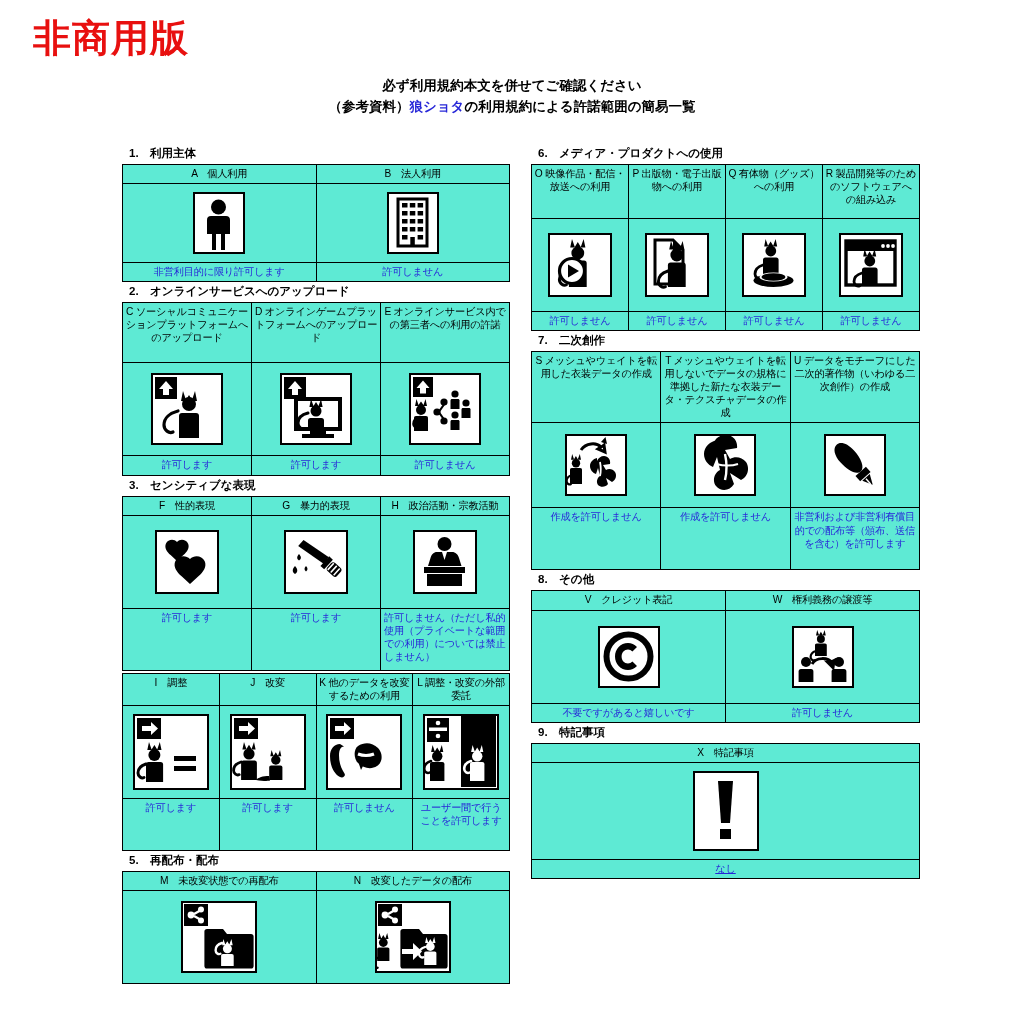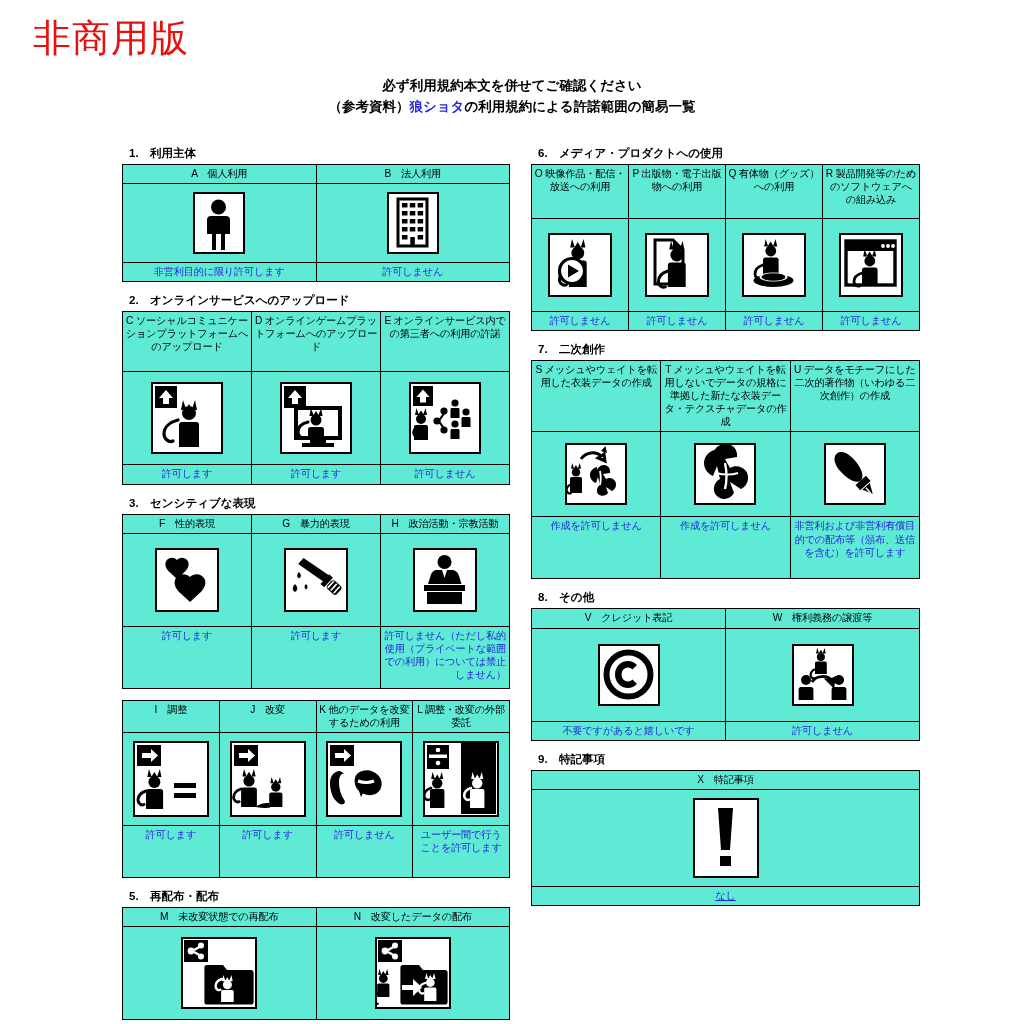--- a/index.html
+++ b/index.html
@@ -9,40 +9,40 @@
     font-family:"Liberation Sans","DejaVu Sans",sans-serif;
     color:#000000;
     overflow:hidden;
     position:relative;
   }
   .page{position:relative;width:1024px;height:1024px;}
 
   
   .brand-title{
     position:absolute;left:33px;top:18px;
-    font-size:38px;font-weight:normal;color:#e8100f;
+    font-size:38px;font-weight:bold;color:#e8100f;
     letter-spacing:1px;line-height:1.1;text-align:center;
   }
   .doc-header{
     position:absolute;left:0;top:76px;width:1024px;
     text-align:center;font-size:13.5px;font-weight:bold;
     line-height:1.55;
   }
   .doc-header .hl{color:#2727d8;}
 
   
   .col-left{position:absolute;left:122px;top:146px;width:388px;}
   .col-right{position:absolute;left:531px;top:146px;width:389px;}
 
   .sec{margin-bottom:0;}
   .sec-title{
     font-size:11.5px;font-weight:bold;
     margin:0 0 3px 7px;white-space:nowrap;
   }
-  .sec + .sec{margin-top:11px;}
+  .sec + .sec{margin-top:2px;}
 
   table.grid{
     border-collapse:collapse;
     table-layout:fixed;
     width:100%;
     background:#5eead4;
   }
   table.grid, table.grid td{
     border:1px solid #000;
   }
@@ -273,21 +273,21 @@
                 <path d="M27 20h5l-2.5 8z" fill="#fff"></path>
                 <rect x="9" y="35" width="41" height="6"></rect>
                 <rect x="12" y="42" width="35" height="12"></rect>
               </svg>
             </span>
           </td>
         </tr>
         <tr>
           <td class="note" style="text-align: center; height: 56px; color: rgb(39, 39, 216);">許可します</td>
           <td class="note" style="text-align: center; color: rgb(39, 39, 216);">許可します</td>
-          <td class="note" style="text-align: right; color: rgb(39, 39, 216);">許可しません（ただし私的使用（プライベートな範囲での利用）については禁止しません）</td>
+          <td class="note" style="text-align: left; color: rgb(39, 39, 216);">許可しません（ただし私的使用（プライベートな範囲での利用）については禁止しません）</td>
         </tr>
       </tbody>
         </table>
     </div>
 
     <div class="sec h-tall">
       <table class="grid">
         <tbody>
             <tr>
           <td class="hdr" style="text-align:center">I　調整</td>

